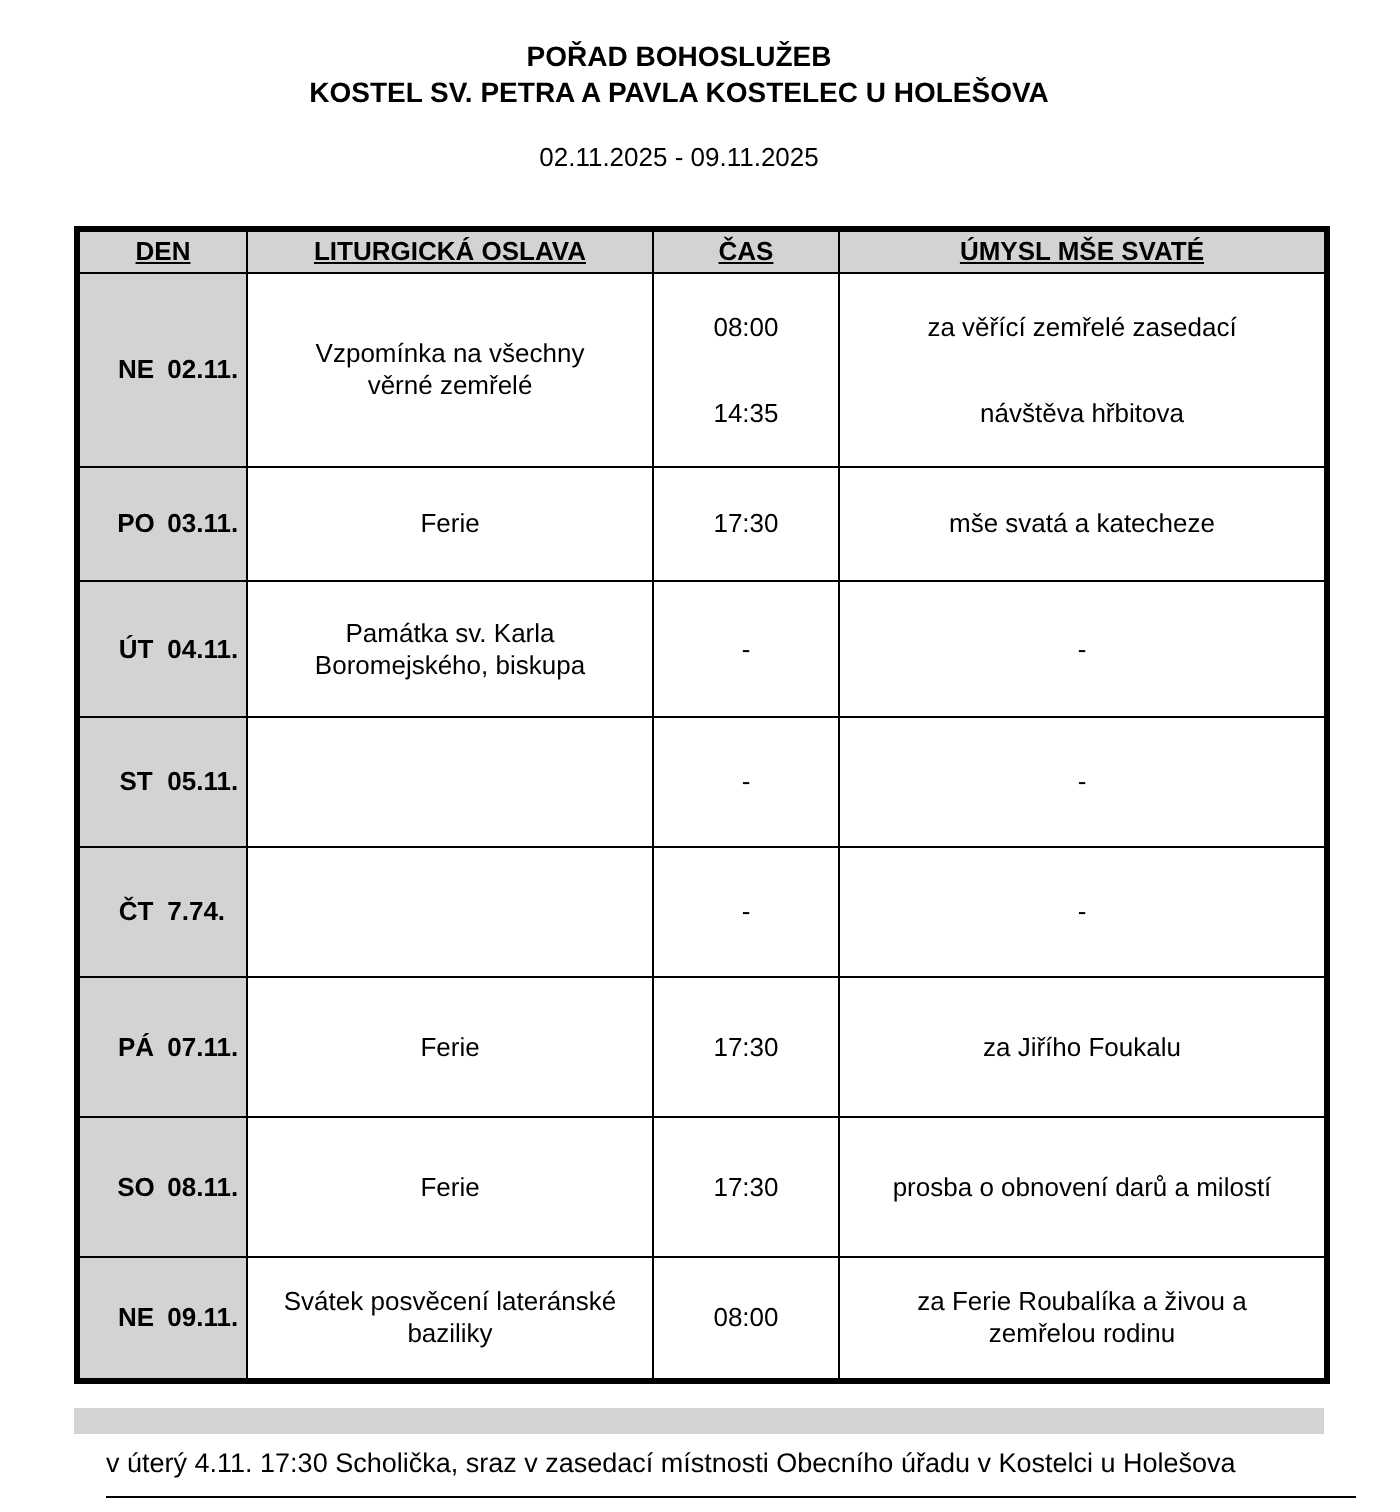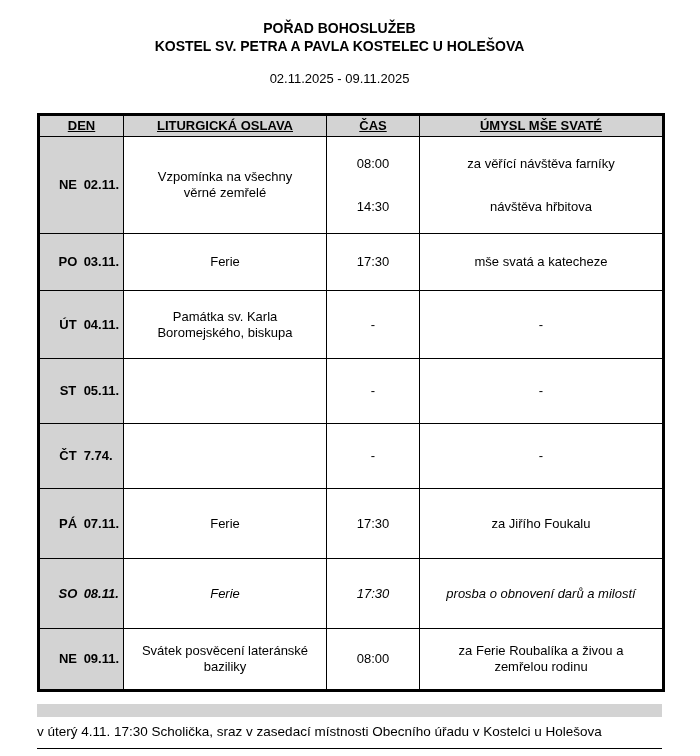--- a/index.html
+++ b/index.html
@@ -66,21 +66,21 @@
   td.day-cell .abbr {
     display: inline-block;
     width: 24px;
   }
   tr.r1 td { height: 97px; }
   tr.r2 td { height: 57px; }
   tr.r3 td { height: 68px; }
   tr.r4 td { height: 65px; }
   tr.r5 td { height: 65px; }
   tr.r6 td { height: 70px; }
-  tr.r7 td { height: 70px; font-style: italic; }
+  tr.r7 td { height: 70px; }
   tr.r8 td { height: 62px; }
   .stack {
     display: flex;
     flex-direction: column;
     gap: 27px;
     align-items: center;
     justify-content: center;
   }
   .gray-bar {
     margin-top: 12px;
@@ -88,20 +88,21 @@
     height: 13px;
     background: #d3d3d3;
   }
   .note {
     width: 625px;
     font-size: 13.5px;
     line-height: 19px;
     padding: 5px 0 7px 0;
     border-bottom: 1px solid #000000;
     text-align: left;
+    margin-left: 16px;
   }
 </style>
 </head>
 <body>
 
 <div class="page">
 
   <div class="title-block">
     <div class="title">POŘAD BOHOSLUŽEB</div>
     <div class="subtitle">KOSTEL SV. PETRA A PAVLA KOSTELEC U HOLEŠOVA</div>
@@ -127,26 +128,26 @@
 
       <tr class="r1">
         <td class="day-cell">
           <span class="abbr">NE</span>
           <span class="ddate">02.11.</span>
         </td>
         <td>Vzpomínka na všechny věrné zemřelé</td>
         <td>
           <div class="stack">
             <div>08:00</div>
-            <div>14:30</div>
+            <div>14:35</div>
           </div>
         </td>
         <td>
           <div class="stack">
-            <div>za věřící návštěva farníky</div>
+            <div>za věřící zemřelé zasedací</div>
             <div>návštěva hřbitova</div>
           </div>
         </td>
       </tr>
 
       <tr class="r2">
         <td class="day-cell">
           <span class="abbr">PO</span>
           <span class="ddate">03.11.</span>
         </td>

